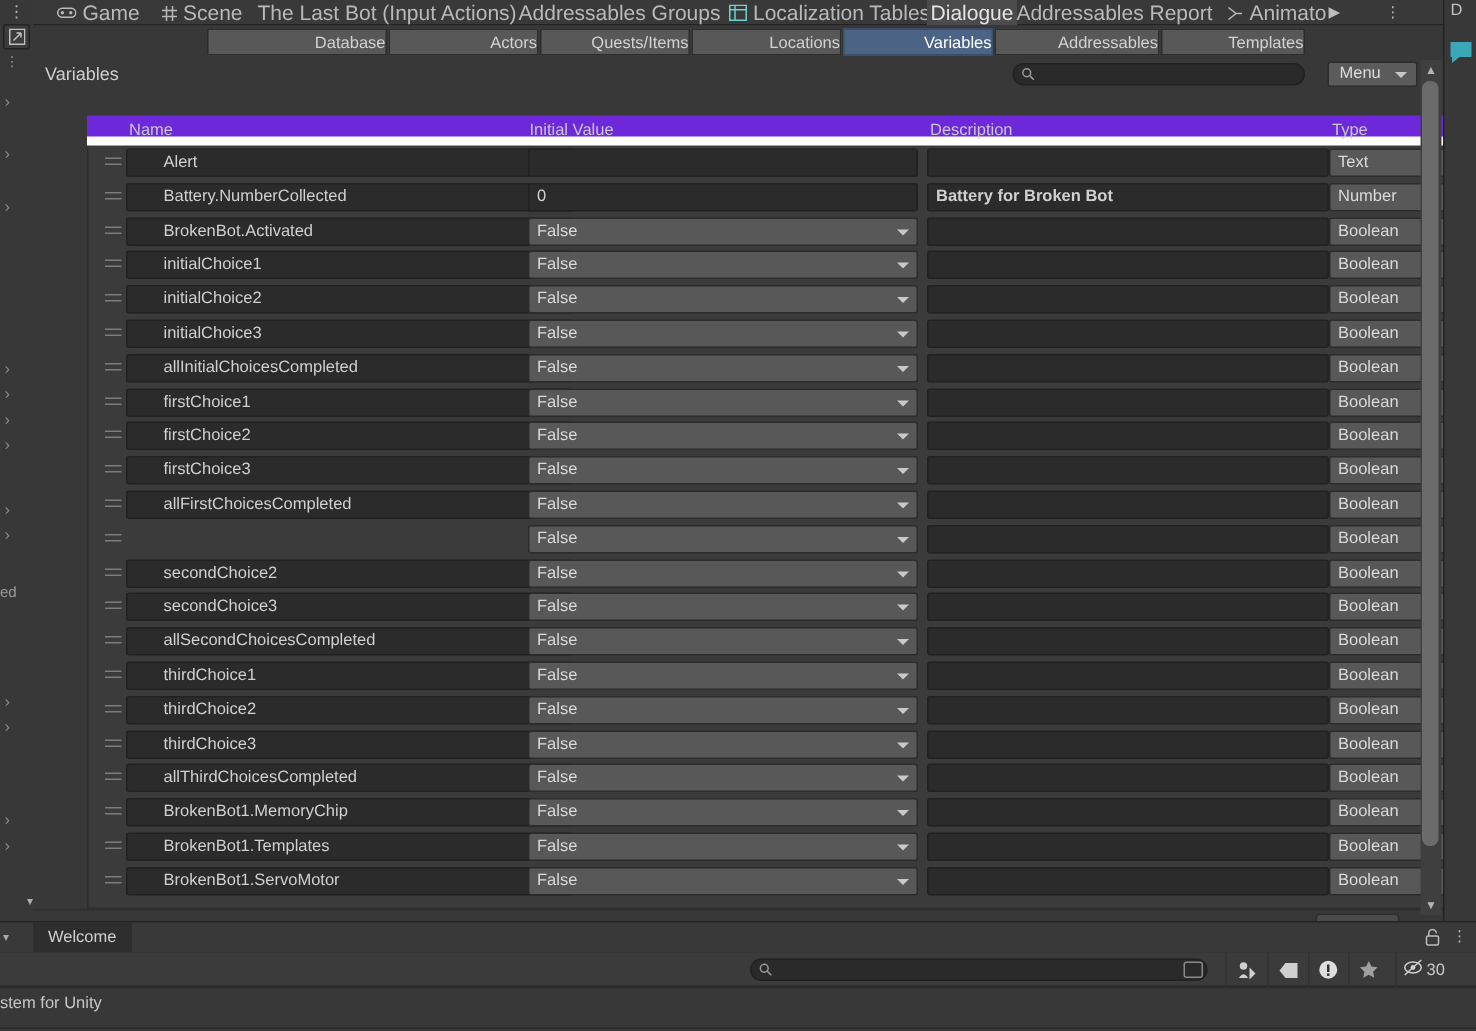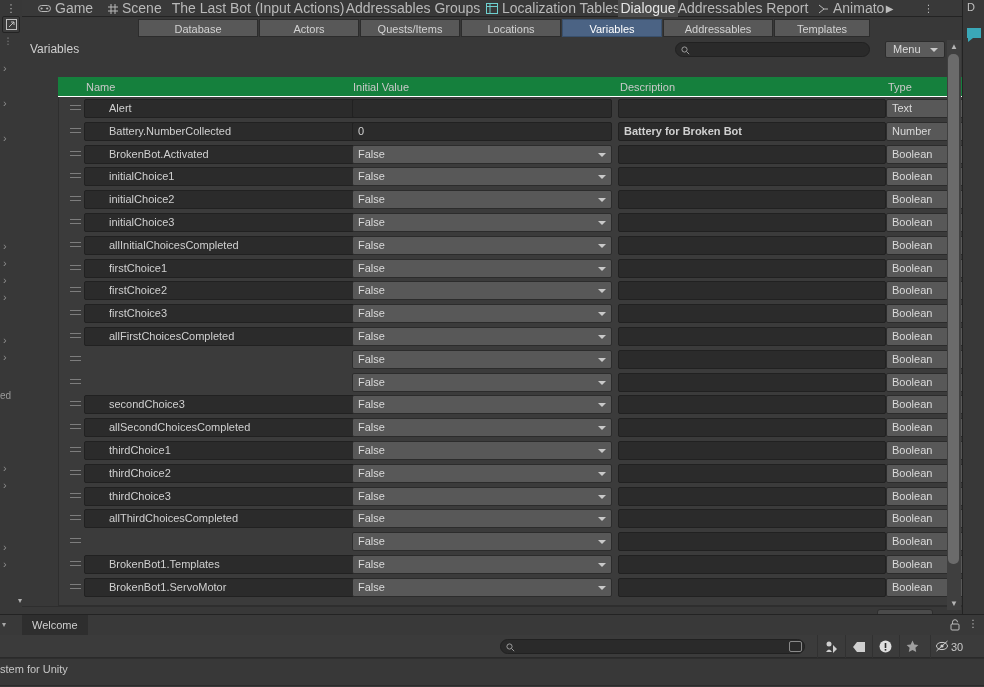--- a/index.html
+++ b/index.html
@@ -33,35 +33,35 @@
   .wtab { position:absolute; top:0; height:17px; line-height:17px; padding:0 8px; font-size:14px; color:#b9b9b9; white-space:nowrap; display:flex; align-items:center; gap:4px; }
   .wtab.active { background:#4b4b4b; color:#e4e4e4; }
   .wtab svg { display:block; }
   .tb-more { position:absolute; top:1px; width:11px; height:15px; color:#bcbcbc; font-size:10px; text-align:center; line-height:15px; }
   .tb-kebab { position:absolute; top:1px; width:13px; height:15px; color:#bcbcbc; font-size:10px; text-align:center; line-height:15px; }
 
   
   .panel { position:absolute; left:22px; top:17px; width:940px; height:597px; background:#383838; }
 
   .subtabrow { position:absolute; left:0; top:0; width:940px; height:22px; background:#383838; }
-  .stab { position:absolute; top:2px; height:18px; line-height:18px; text-align:center; font-size:11px;
+  .stab { position:absolute; top:2px; height:18px; line-height:18px; text-align:right; font-size:11px;
           background:#585858; color:#d2d2d2; border:1px solid #2c2c2c; }
   .stab.sel { background:#4b6384; color:#ffffff; border-color:#39506d; }
 
   .varhdr { position:absolute; left:8px; top:24px; width:932px; height:20px; }
   .varhdr .title { position:absolute; left:0; top:1px; font-size:12px; color:#cfcfcf; }
   .searchbox { position:absolute; left:645px; top:1px; width:195px; height:15px; background:#2a2a2a; border:1px solid #212121; border-radius:8px; }
   .searchbox .mag { position:absolute; left:5px; top:2px; }
   .menubtn { position:absolute; left:855px; top:0px; width:60px; height:17px; background:#5b5b5b; border:1px solid #2c2c2c; border-radius:2px;
              color:#dcdcdc; font-size:11px; line-height:15px; padding-left:7px; }
   .menubtn .car { position:absolute; right:6px; top:6px; }
 
   
   .listframe { position:absolute; left:36px; top:60px; width:908px; height:529px; background:#3b3b3b; border:1px solid #2e2e2e; border-top:none; }
-  .colhdr { position:absolute; left:36px; top:60px; width:908px; height:20px; background:#15803d; border-bottom:1px solid #ffffff; }
+  .colhdr { position:absolute; left:36px; top:60px; width:908px; height:20px; background:#6d28d9; border-bottom:6px solid #ffffff; }
   .colhdr span { position:absolute; top:4px; font-size:11px; color:#c9c9c9; }
 
   .rows { position:absolute; left:44px; top:81px; width:902px; height:508px; }
   .row { position:absolute; left:0; width:902px; height:22px; }
   .drag { position:absolute; left:4px; top:7px; width:11px; height:8px; }
   .drag i { display:block; height:1px; background:#7d7d7d; margin-bottom:3px; }
   .fld { position:absolute; top:1px; height:19px; background:#2b2b2b; border:1px solid #212121; border-radius:2px;
          color:#d0d0d0; font-size:11px; line-height:17px; padding-left:5px; overflow:hidden; white-space:nowrap; }
   .fld.name { left:18px; width:298px;padding-left:24px; }
   .fld.desc { left:552px; width:268px;font-weight:bold; }
@@ -368,20 +368,21 @@
           </div>
           <div class="popup value"><span>False</span><span class="car caret"></span></div>
           <div class="fld desc"></div>
           <div class="popup type"><span>Boolean</span><span class="car caret"></span></div>
         </div>
         <div class="row" style="top: 273.6px;">
           <div class="drag">
             <i></i>
             <i></i>
           </div>
+          <div class="fld name">secondChoice2</div>
           <div class="popup value"><span>False</span><span class="car caret"></span></div>
           <div class="fld desc"></div>
           <div class="popup type"><span>Boolean</span><span class="car caret"></span></div>
         </div>
         <div class="row" style="top: 296.4px;">
           <div class="drag">
             <i></i>
             <i></i>
           </div>
           <div class="fld name">secondChoice3</div>
@@ -437,20 +438,21 @@
           <div class="fld name">allThirdChoicesCompleted</div>
           <div class="popup value"><span>False</span><span class="car caret"></span></div>
           <div class="fld desc"></div>
           <div class="popup type"><span>Boolean</span><span class="car caret"></span></div>
         </div>
         <div class="row" style="top: 433.2px;">
           <div class="drag">
             <i></i>
             <i></i>
           </div>
+          <div class="fld name">BrokenBot1.MemoryChip</div>
           <div class="popup value"><span>False</span><span class="car caret"></span></div>
           <div class="fld desc"></div>
           <div class="popup type"><span>Boolean</span><span class="car caret"></span></div>
         </div>
         <div class="row" style="top: 456px;">
           <div class="drag">
             <i></i>
             <i></i>
           </div>
           <div class="fld name">BrokenBot1.Templates</div>

